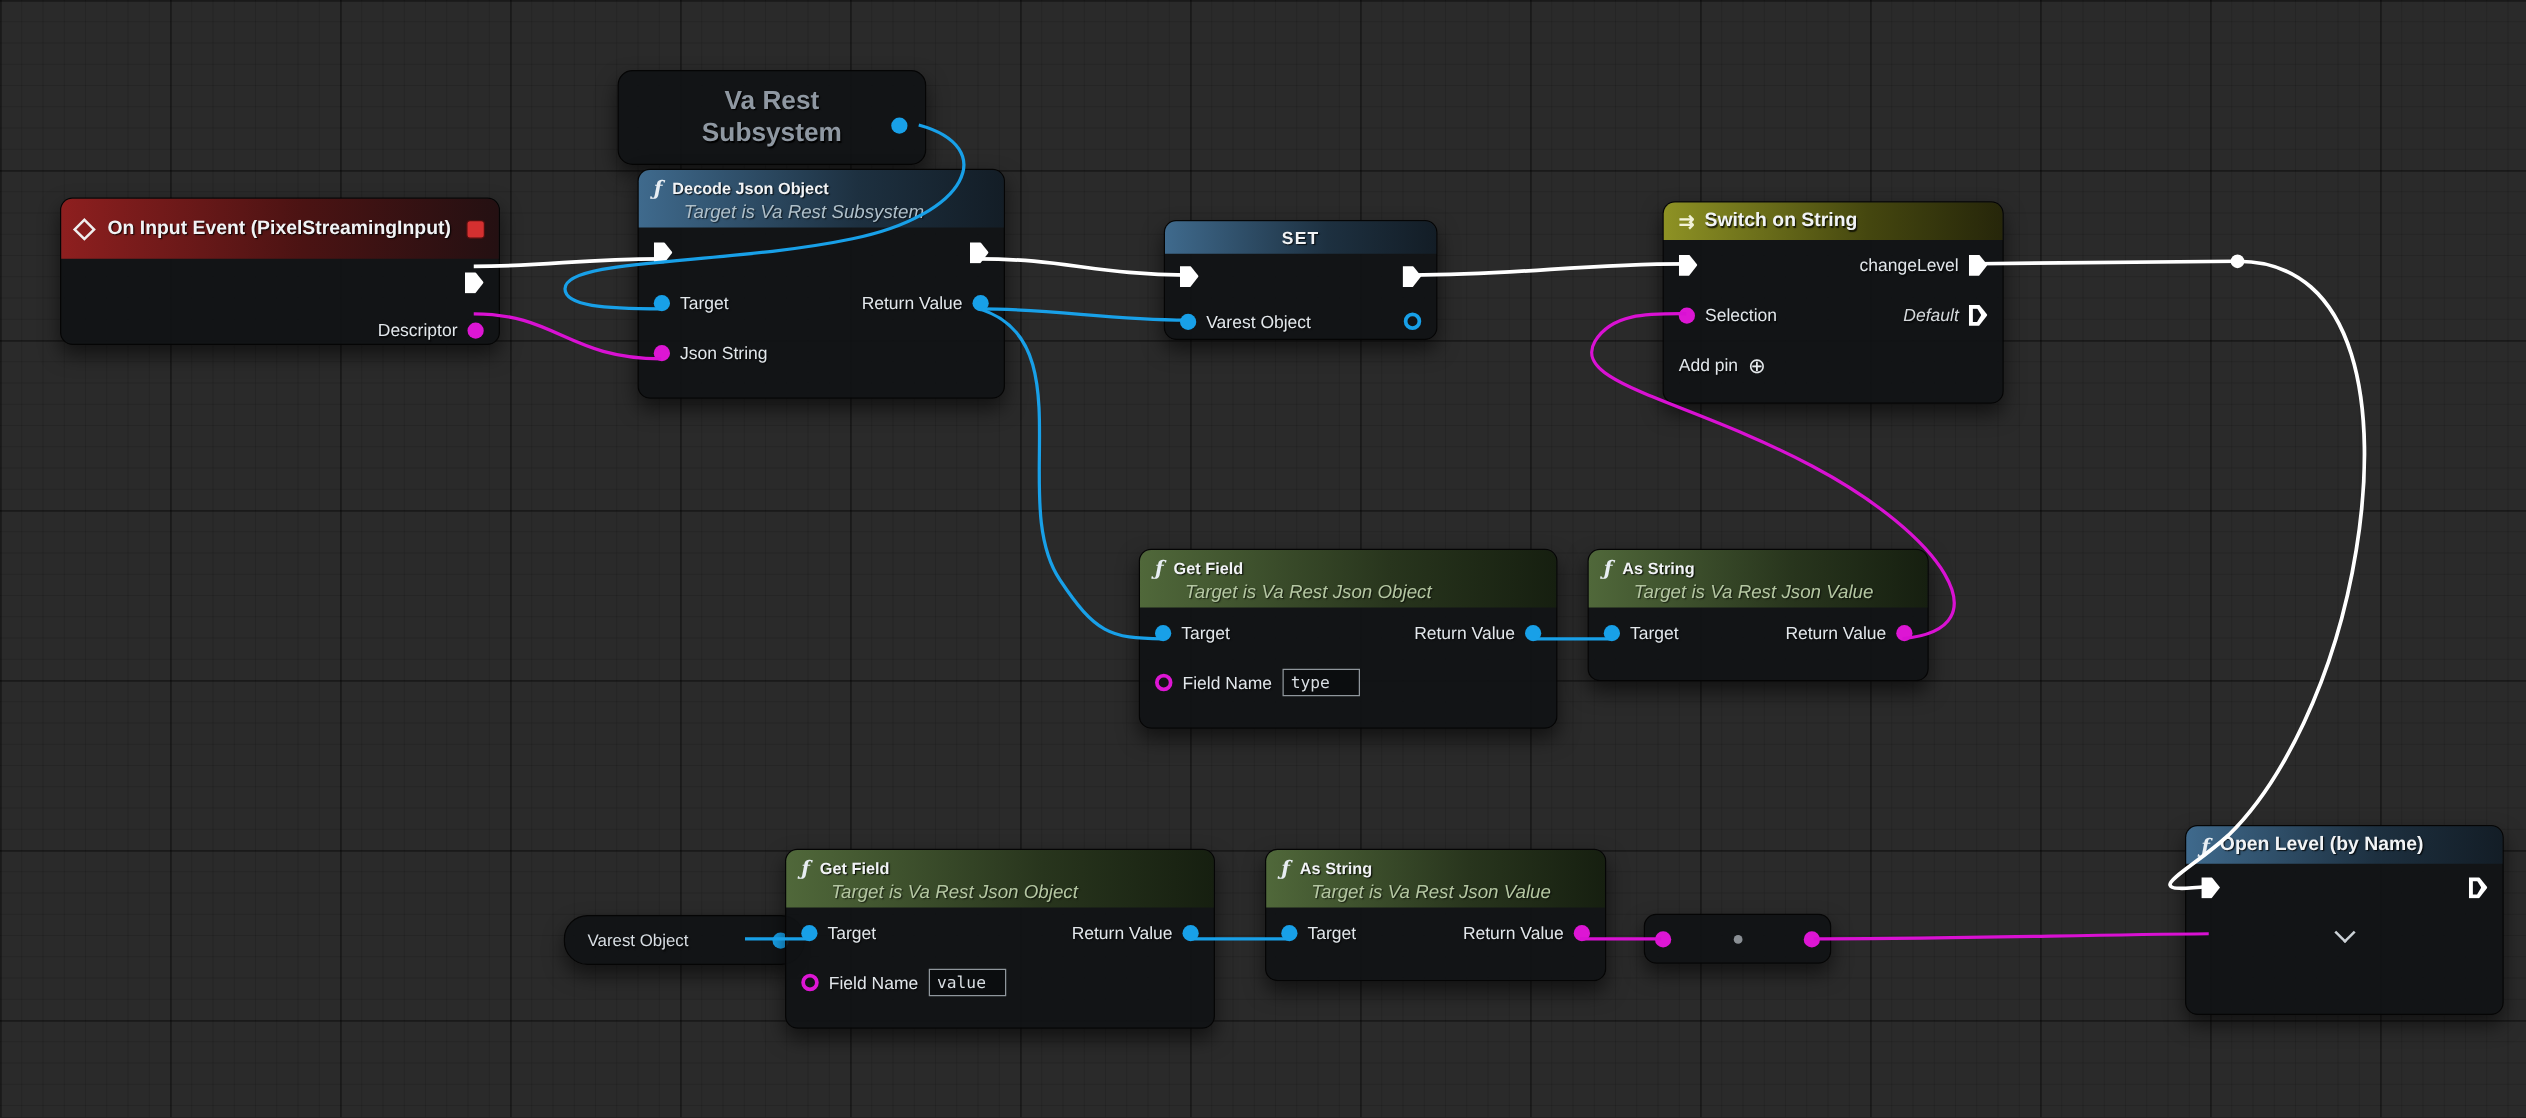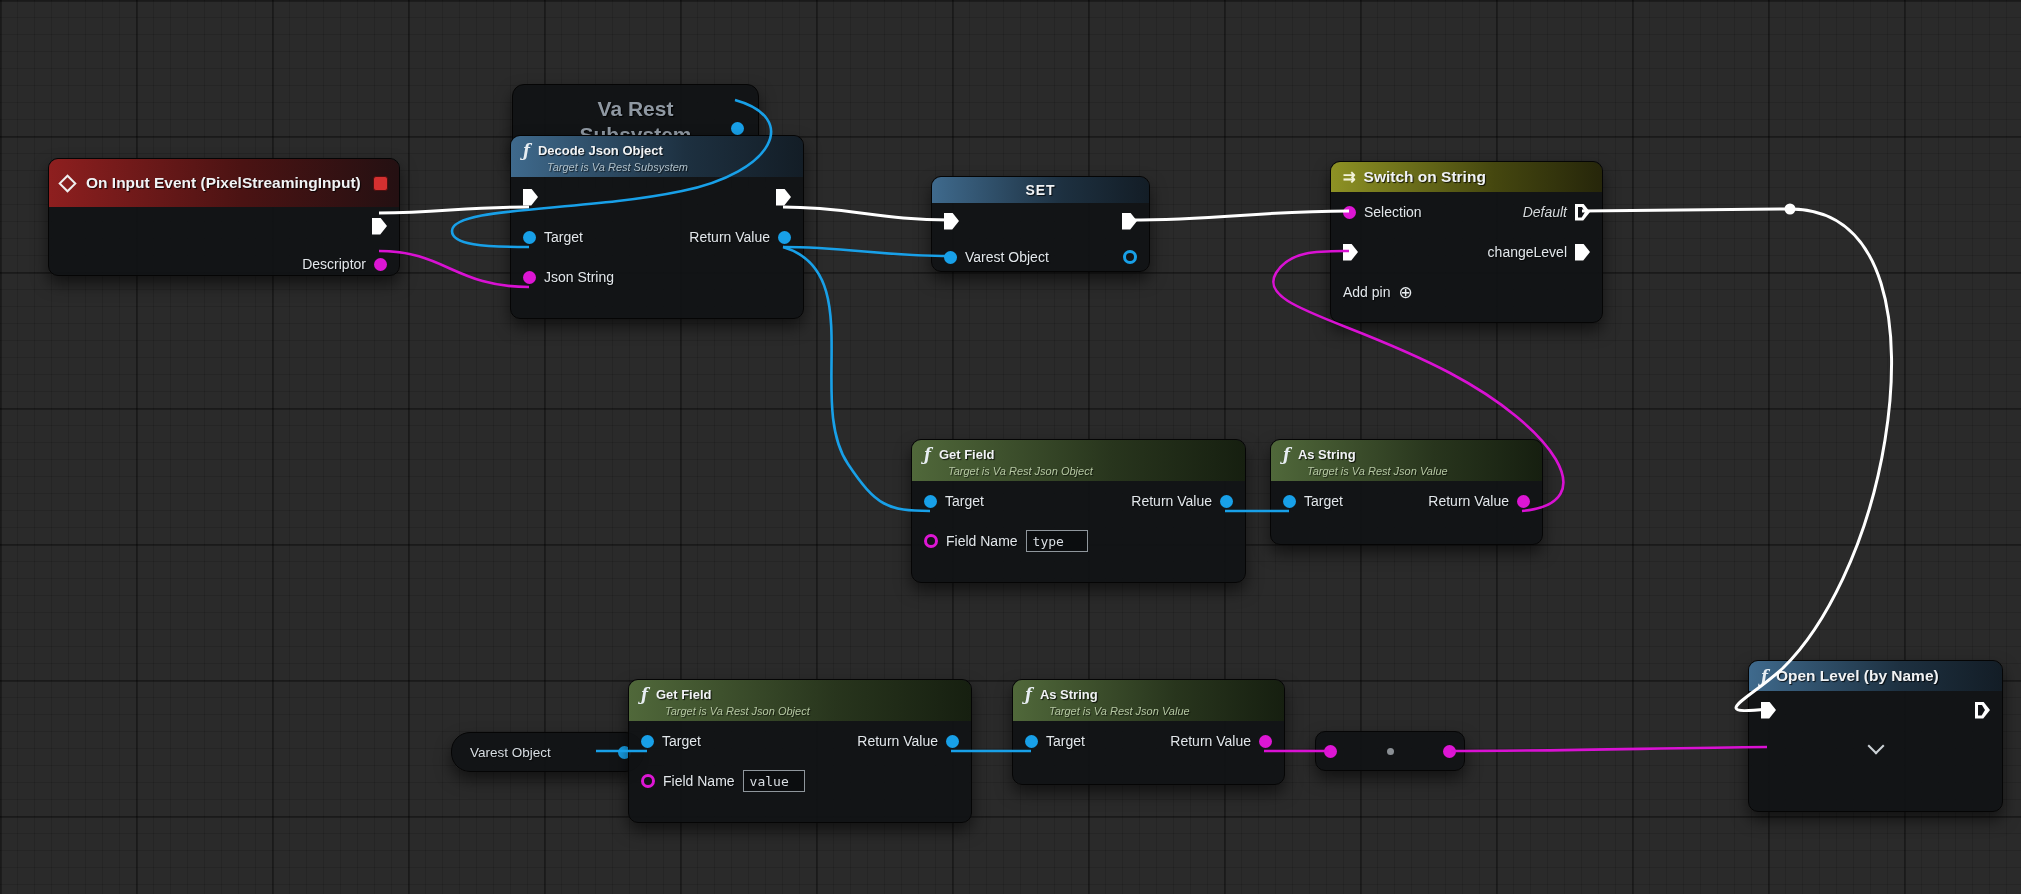--- a/index.html
+++ b/index.html
@@ -20,21 +20,21 @@
     box-shadow:0 8px 16px rgba(0,0,0,0.55);
     z-index:2; color:#dfe5ea;
   }
   .nhdr{
     border-radius:9px 9px 0 0; display:flex; align-items:center; gap:8px; padding:0 12px;
   }
   .nhdr .t{font-weight:bold; font-size:15.5px; color:#f1f3f5; text-shadow:1px 1px 1px rgba(0,0,0,0.8); white-space:nowrap;}
   .nhdr-sub{display:block; padding:5px 12px 4px; border-radius:9px 9px 0 0;}
   .nhdr-sub .trow{display:flex; align-items:center; gap:8px;}
   .nhdr-sub .t{font-weight:bold; font-size:13px; color:#f1f3f5; text-shadow:1px 1px 1px rgba(0,0,0,0.8); white-space:nowrap;}
-  .nhdr-sub .sub{font-size:11px; font-style:italic; color:#aebfc9; margin:1px 0 0 24px; text-shadow:1px 1px 1px rgba(0,0,0,0.6); white-space:nowrap;}
+  .nhdr-sub .sub{font-size:15px; font-style:italic; color:#aebfc9; margin:1px 0 0 24px; text-shadow:1px 1px 1px rgba(0,0,0,0.6); white-space:nowrap;}
   .hdr-red{background:linear-gradient(90deg,#8e1f1f 0%,#4b1313 55%,#241012 100%);}
   .hdr-blue{background:linear-gradient(90deg,#3f6a8d 0%,#1d3040 60%,#131d26 100%);}
   .hdr-green{background:linear-gradient(90deg,#50683a 0%,#28351d 60%,#161f10 100%);}
   .hdr-olive{background:linear-gradient(90deg,#8e9224 0%,#45470f 60%,#26260a 100%);}
   .hdr-green .sub{color:#b4c6a2;}
   .ficon{font-family:"DejaVu Serif",serif; font-style:italic; font-weight:bold; font-size:16px; color:#e8eef3; flex:none;}
   .row{display:flex; align-items:center; padding:0 12px; gap:8px; font-size:14px; color:#e2e7eb;}
   .h38{height:38px;} .h40{height:40px;} .h36{height:36px;}
   .spacer{flex:1;}
   .lbl{white-space:nowrap; text-shadow:1px 1px 1px rgba(0,0,0,0.6);}
@@ -104,21 +104,21 @@
       <span class="spacer"></span>
       <span class="p-exec"></span>
     </div>
     <div class="row h38">
       <span class="spacer"></span>
       <span class="lbl">Descriptor</span>
       <span class="p-dot magenta"></span>
     </div>
   </div>
 
-  <div class="node subsys" style="left:512px; top:56px; width:245px; height:74px;margin-top:28px;">
+  <div class="node subsys" style="left:494px; top:56px; width:245px; height:74px;">
     <div class="big">Va Rest</div>
     <div class="big">Subsystem</div>
     <span class="p-dot blue" style="position:absolute; right:14px; top:37px;"></span>
   </div>
 
   <div class="node" style="left:510px; top:135px; width:292px; height:182px;">
     <div class="nhdr-sub hdr-blue">
       <div class="trow">
         <span class="ficon">ƒ</span>
         <span class="t">Decode Json Object</span>
@@ -159,31 +159,31 @@
       <span class="p-dot hollow-blue"></span>
     </div>
   </div>
 
   <div class="node" style="left:1330px; top:161px; width:271px; height:160px;">
     <div class="nhdr hdr-olive" style="height:30px;">
       <span class="switchicon">⇉</span>
       <span class="t">Switch on String</span>
     </div>
     <div class="row h40">
+      <span class="p-exec"></span>
+      <span class="spacer"></span>
+      <span class="lbl">changeLevel</span>
+      <span class="p-exec"></span>
+    </div>
+    <div class="row h40">
       <span class="p-dot magenta"></span>
       <span class="lbl">Selection</span>
       <span class="spacer"></span>
       <span class="lbl italic">Default</span>
       <span class="p-exec hollow"></span>
-    </div>
-    <div class="row h40">
-      <span class="p-exec"></span>
-      <span class="spacer"></span>
-      <span class="lbl">changeLevel</span>
-      <span class="p-exec"></span>
     </div>
     <div class="row h40" style="">
       <span class="lbl">Add pin</span>
       <span class="addicon">⊕</span>
     </div>
   </div>
 
   <div class="node" style="left:911px; top:439px; width:333px; height:142px;">
     <div class="nhdr-sub hdr-green">
       <div class="trow">

